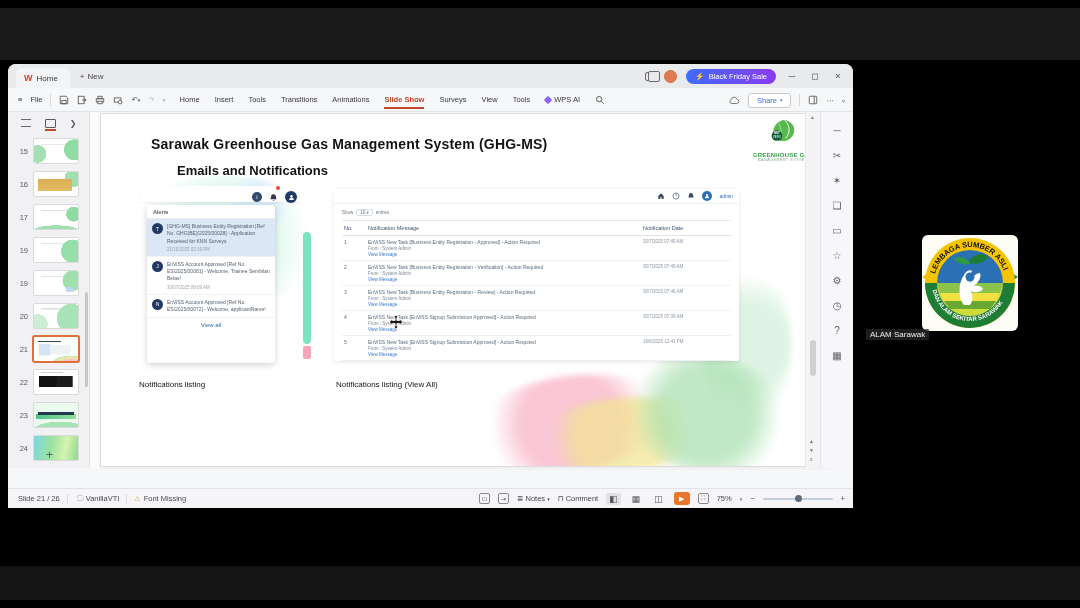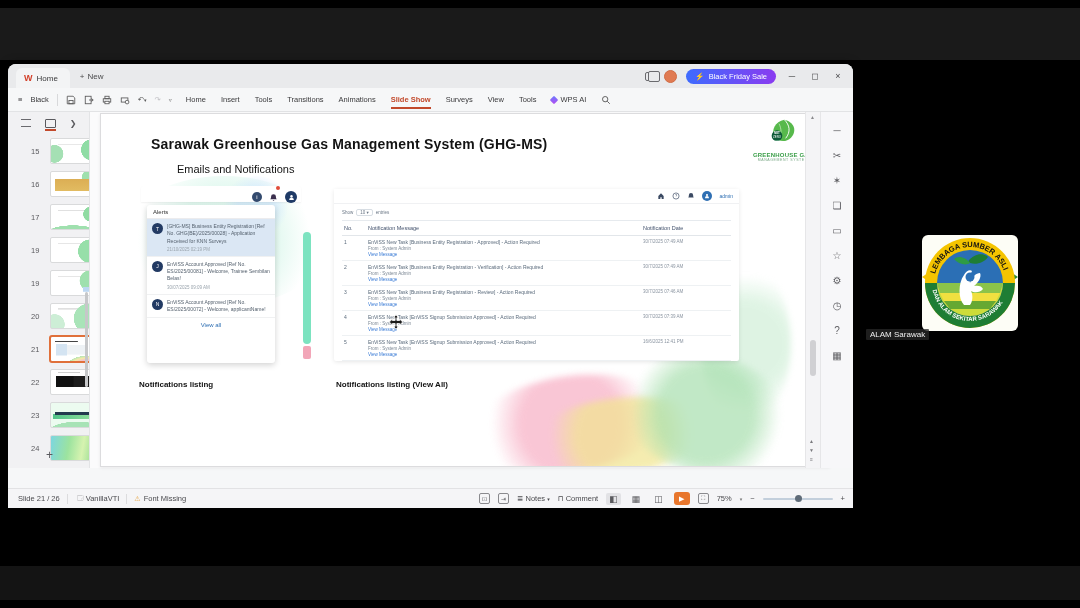--- a/index.html
+++ b/index.html
@@ -38,41 +38,41 @@
   .share-btn{display:flex;align-items:center;gap:3px;height:15px;padding:0 8px;border:1px solid #c9cacc;border-radius:3px;background:#fff;color:#3f6fd8;font-size:7.5px;}
 
   
   .thumbs{position:absolute;left:0;top:48px;width:82px;height:356px;background:#f1f1f3;border-right:1px solid #e3e4e6;overflow:hidden;}
   .th-head{display:flex;align-items:center;justify-content:center;gap:14px;height:22px;color:#5a5a5e;font-size:9px;}
   .oline{display:inline-block;width:10px;height:8px;border-top:1.5px solid #6a6a6e;border-bottom:1.5px solid #6a6a6e;position:relative;}
   .sview{display:inline-block;width:11px;height:9px;border:1.2px solid #5a5a5e;border-radius:1px;position:relative;}
   .sview:after{content:"";position:absolute;left:-1px;right:-1px;bottom:-4px;height:1.5px;background:#c2492b;}
   .th-list{display:flex;flex-direction:column;align-items:flex-start;gap:7px;padding:4px 0 0 6px;}
   .th-row{display:flex;align-items:center;gap:5px;}
-  .th-num{width:14px;text-align:left;font-size:7.5px;color:#5a5a5e;margin-left:17px;}
+  .th-num{width:14px;text-align:right;font-size:7.5px;color:#5a5a5e;}
   .th-box{width:46px;height:26px;background:#fff;border:1px solid #d9dadb;border-radius:2px;}
   .th-row .sel{outline:2px solid #e0703a;outline-offset:-1px;}
   .v15{background:radial-gradient(circle at 8% 62%,#a5e0b4 0 20%,transparent 21%),radial-gradient(circle at 92% 45%,#8fdca5 0 24%,transparent 25%),linear-gradient(#e8e8e8,#e8e8e8) 50% 22%/70% 6% no-repeat,#fff;}
   .v16{background:linear-gradient(#dcae54,#e2bc62) 45% 60%/78% 52% no-repeat,radial-gradient(circle at 90% 25%,#9fe0ae 0 20%,transparent 21%),#fff;}
   .v17{background:radial-gradient(120% 60% at 50% 112%,#9fe0ae 0 45%,transparent 46%),radial-gradient(circle at 90% 38%,#90dba2 0 17%,transparent 18%),linear-gradient(#e0e0e0,#e0e0e0) 45% 20%/65% 6% no-repeat,#fff;}
   .v18{background:radial-gradient(circle at 88% 55%,#97dfa9 0 28%,transparent 29%),linear-gradient(#e6e6e6,#e6e6e6) 40% 22%/60% 6% no-repeat,#fff;}
   .v19{background:linear-gradient(#bcd7f2,#bcd7f2) 88% 82%/18% 20% no-repeat,radial-gradient(circle at 88% 40%,#9fe0ae 0 24%,transparent 25%),linear-gradient(#e6e6e6,#e6e6e6) 40% 20%/60% 6% no-repeat,#fff;}
   .v20{background:radial-gradient(circle at 85% 60%,#a9e4b8 0 36%,transparent 37%),radial-gradient(circle at 8% 85%,#cdeed6 0 22%,transparent 23%),linear-gradient(#e0e0e0,#e0e0e0) 30% 18%/50% 7% no-repeat,#fff;}
   .v21{background:linear-gradient(#444,#444) 18% 16%/52% 6% no-repeat,linear-gradient(#d4e4f2,#d4e4f2) 14% 60%/26% 48% no-repeat,linear-gradient(#eef2f5,#eef2f5) 65% 55%/52% 40% no-repeat,radial-gradient(80% 70% at 85% 120%,#f3c1cf 0 35%,#f4eaa8 48%,#b9e6b4 60%,transparent 61%),#fff;}
   .v22{background:linear-gradient(#111,#111) 18% 48%/40% 46% no-repeat,linear-gradient(#1c1c1c,#1c1c1c) 82% 48%/38% 46% no-repeat,linear-gradient(#cfcfcf,#cfcfcf) 30% 8%/50% 6% no-repeat,#fff;}
   .v23{background:linear-gradient(#223a4e,#223a4e) 50% 42%/82% 14% no-repeat,linear-gradient(90deg,#52c48a,#8fdf9a) 50% 58%/92% 22% no-repeat,radial-gradient(130% 90% at 60% 125%,#a7e3b6 0 52%,transparent 53%),#ecfbf0;}
   .v24{background:linear-gradient(100deg,#7cd6e0 0%,#9ce39f 40%,#d6f3b0 70%,#8fd98f 100%);}
   .th-scroll{position:absolute;right:1px;top:180px;width:3px;height:95px;background:#c6c7c9;border-radius:2px;}
   .th-add{position:absolute;left:38px;bottom:6px;font-size:12px;color:#5a5a5e;}
 
   
   .canvas{position:absolute;left:82px;top:48px;width:715px;height:356px;background:#fbfbfc;}
   .slide{position:absolute;left:10px;top:1px;width:730px;height:354px;background:#fff;border:1px solid #dcdcde;box-shadow:0 1px 3px rgba(0,0,0,.08);overflow:hidden;}
   .s-title{position:absolute;left:50px;top:22px;font-size:14px;font-weight:bold;color:#131313;letter-spacing:.2px;}
-  .s-sub{position:absolute;left:50px;top:49px;font-size:11px;font-weight:normal;color:#131313;padding-left:26px;}
+  .s-sub{position:absolute;left:50px;top:49px;font-size:13px;font-weight:bold;color:#131313;padding-left:26px;}
   .s-logo{position:absolute;right:14px;top:4px;width:64px;text-align:center;}
   .s-logo-l1{font-size:6px;font-weight:bold;color:#3a9e48;letter-spacing:.2px;}
   .s-logo-l2{font-size:3.5px;color:#7aa886;letter-spacing:.6px;}
   .blob-mint{position:absolute;left:18px;top:62px;width:210px;height:130px;background:radial-gradient(circle,#bdf0dc 0 40%,transparent 70%);opacity:.45;border-radius:50%;}
   .halo{position:absolute;left:120px;top:62px;width:70px;height:60px;background:radial-gradient(circle,#cfe6ff 0 40%,transparent 70%);opacity:.6;border-radius:50%;}
 
   
   .shotA{position:absolute;left:40px;top:72px;width:168px;height:182px;}
   .shotA-top{position:absolute;left:0;top:0;width:160px;height:16px;background:#fff;border-radius:3px 3px 0 0;box-shadow:0 1px 2px rgba(0,0,0,.06);}
   .ico-row{position:absolute;right:4px;top:2px;display:flex;align-items:center;gap:7px;}
@@ -101,21 +101,21 @@
   .ntable{position:absolute;left:8px;top:31px;right:8px;font-size:5px;color:#5b6b7c;}
   .nt-head{display:flex;border-top:1px solid #e6eaee;border-bottom:1px solid #e2e6ea;font-size:5.5px;color:#41506b;padding:4px 0;}
   .nt-row{display:flex;border-bottom:1px solid #eef1f3;padding:3px 0;}
   .c-no{flex:0 0 26px;padding-left:2px;}
   .c-msg{flex:1 1 auto;padding-right:6px;}
   .c-date{flex:0 0 88px;color:#8a94a0;font-size:4.5px;}
   .nt-head .c-date{color:#41506b;font-size:5.5px;}
   .m-from{color:#7b8794;font-size:4.5px;margin-top:1px;}
   .m-link{color:#3a7bd5;font-size:4.5px;margin-top:1px;}
 
-  .cap{position:absolute;top:266px;font-size:8px;font-weight:bold;color:#131313;}
+  .cap{position:absolute;top:266px;font-size:8px;font-weight:normal;color:#131313;}
   .capL{left:38px;} .capR{left:235px;}
 
   
   .wave{position:absolute;border-radius:50%;filter:blur(3px);}
   .w-pink{left:370px;top:262px;width:200px;height:95px;background:radial-gradient(circle,#f7a8bf 0 45%,transparent 72%);opacity:.65;transform:rotate(-8deg);}
   .w-yel{left:430px;top:284px;width:180px;height:75px;background:radial-gradient(circle,#f1e58f 0 45%,transparent 72%);opacity:.7;transform:rotate(-6deg);}
   .w-grn{left:520px;top:240px;width:170px;height:120px;background:radial-gradient(circle,#a8dfae 0 45%,transparent 72%);opacity:.7;transform:rotate(14deg);}
   .w-grn2{left:600px;top:150px;width:90px;height:160px;background:radial-gradient(circle,#bfe9c9 0 45%,transparent 75%);opacity:.5;}
 
   
@@ -172,21 +172,21 @@
         </span>
         <span class="winbtn">─</span>
         <span class="winbtn">◻</span>
         <span class="winbtn">×</span>
       </div>
     </div>
 
     <div class="ribbon">
       <div class="rb-left">
         <span>≡</span>
-        <span>Black</span>
+        <span>File</span>
         <span class="rb-sep"></span>
         <span class="rb-ico">
             <svg width="10" height="10" viewBox="0 0 12 12">
               <path d="M1.5 1.5h7l2 2v7h-9z" fill="none" stroke="#555" stroke-width="1"></path>
               <rect x="3.5" y="6.5" width="5" height="4" fill="none" stroke="#555" stroke-width="1"></rect>
             </svg>
           </span>
         <span class="rb-ico">
             <svg width="10" height="10" viewBox="0 0 12 12">
               <rect x="1.5" y="1.5" width="7" height="9" fill="none" stroke="#555" stroke-width="1"></rect>
@@ -233,20 +233,40 @@
         <span class="ai-chip">
           <span class="ai-gem"></span>
           <span>WPS AI</span>
         </span>
         <span class="rb-ico">
             <svg width="10" height="10" viewBox="0 0 12 12">
               <circle cx="5" cy="5" r="3.2" fill="none" stroke="#555" stroke-width="1.1"></circle>
               <path d="M7.5 7.5l3 3" stroke="#555" stroke-width="1.1"></path>
             </svg>
           </span>
+      </div>
+      <div class="rb-right">
+        <span class="rb-ico">
+            <svg width="12" height="9" viewBox="0 0 14 10">
+              <path d="M4 8.5h6a2.5 2.5 0 0 0 .5-4.95A3.5 3.5 0 0 0 3.7 4.1 2.3 2.3 0 0 0 4 8.5z" fill="none" stroke="#666" stroke-width="1"></path>
+            </svg>
+          </span>
+        <span class="share-btn">
+          <span>Share</span>
+          <span style="font-size:5px;">▾</span>
+        </span>
+        <span class="rb-sep"></span>
+        <span class="rb-ico">
+            <svg width="10" height="10" viewBox="0 0 12 12">
+              <rect x="1.5" y="1.5" width="9" height="9" rx="1" fill="none" stroke="#555" stroke-width="1"></rect>
+              <path d="M7.5 1.5v9" stroke="#555" stroke-width="1"></path>
+            </svg>
+          </span>
+        <span style="color:#555;">⋯</span>
+        <span style="color:#555;font-size:6px;">▿</span>
       </div>
     </div>
 
     <div class="thumbs">
       <div class="th-head">
         <span class="oline"></span>
         <span class="sview"></span>
         <span style="font-size:8px;">❯</span>
       </div>
       <div class="th-list">

